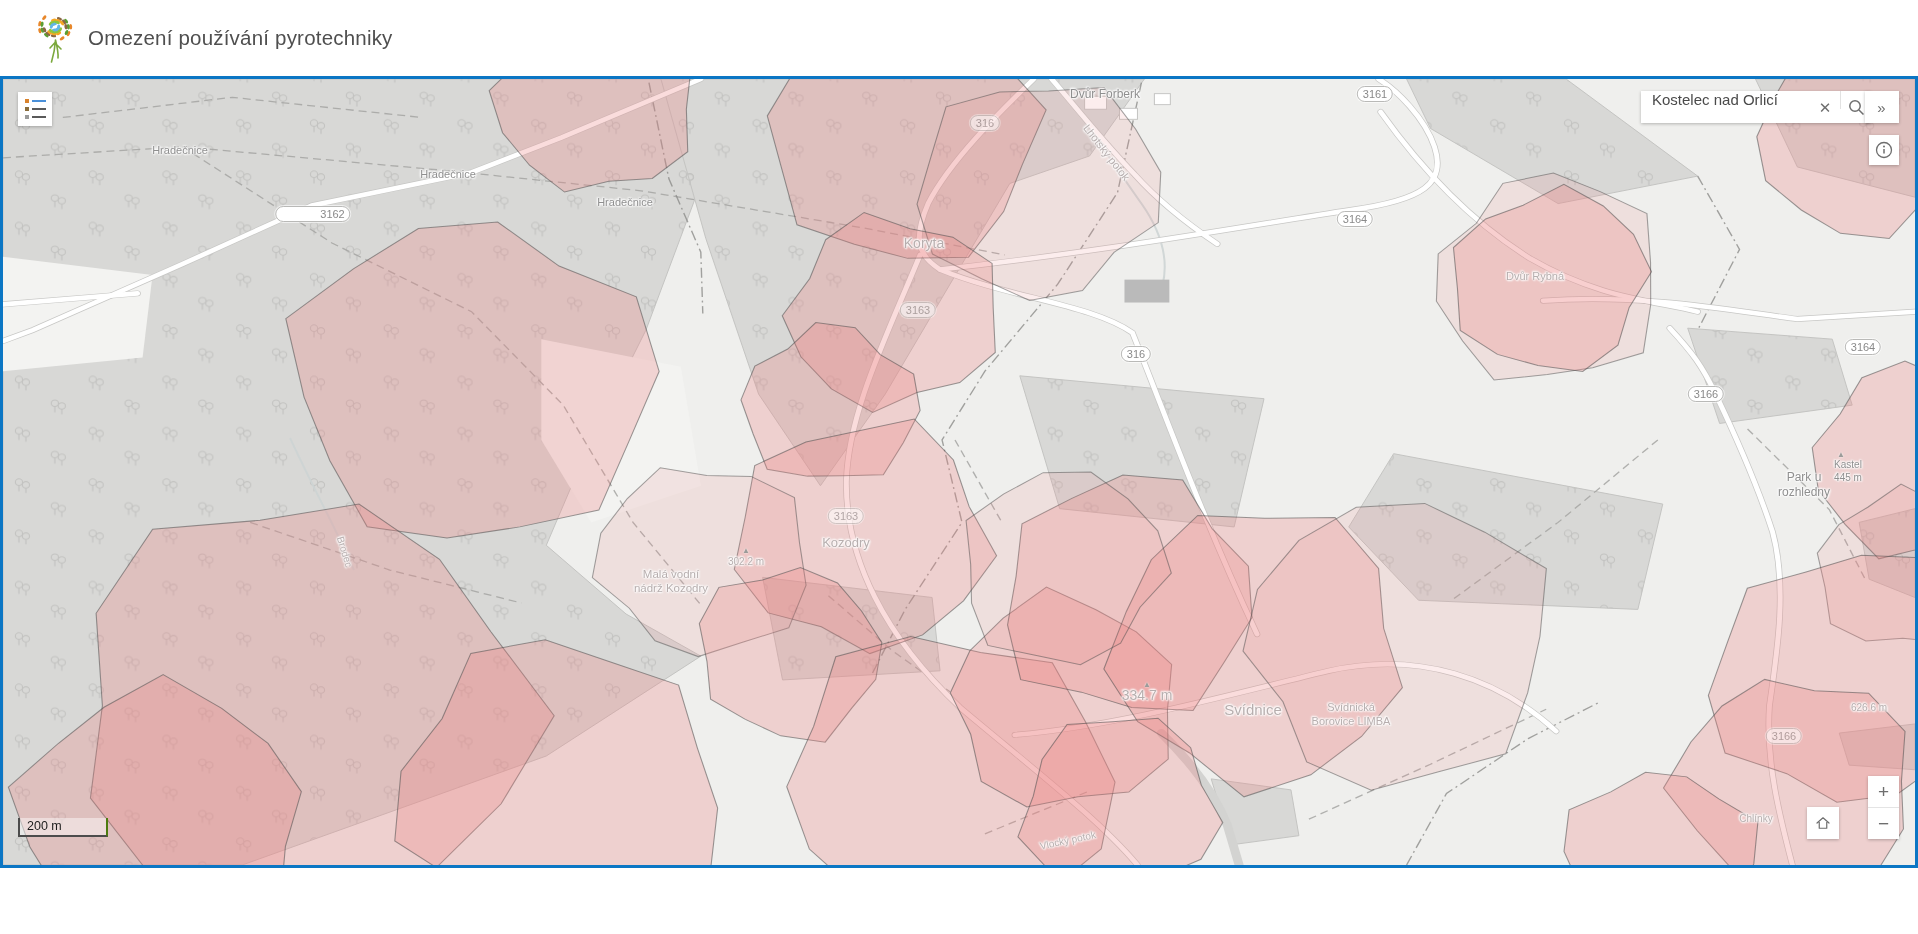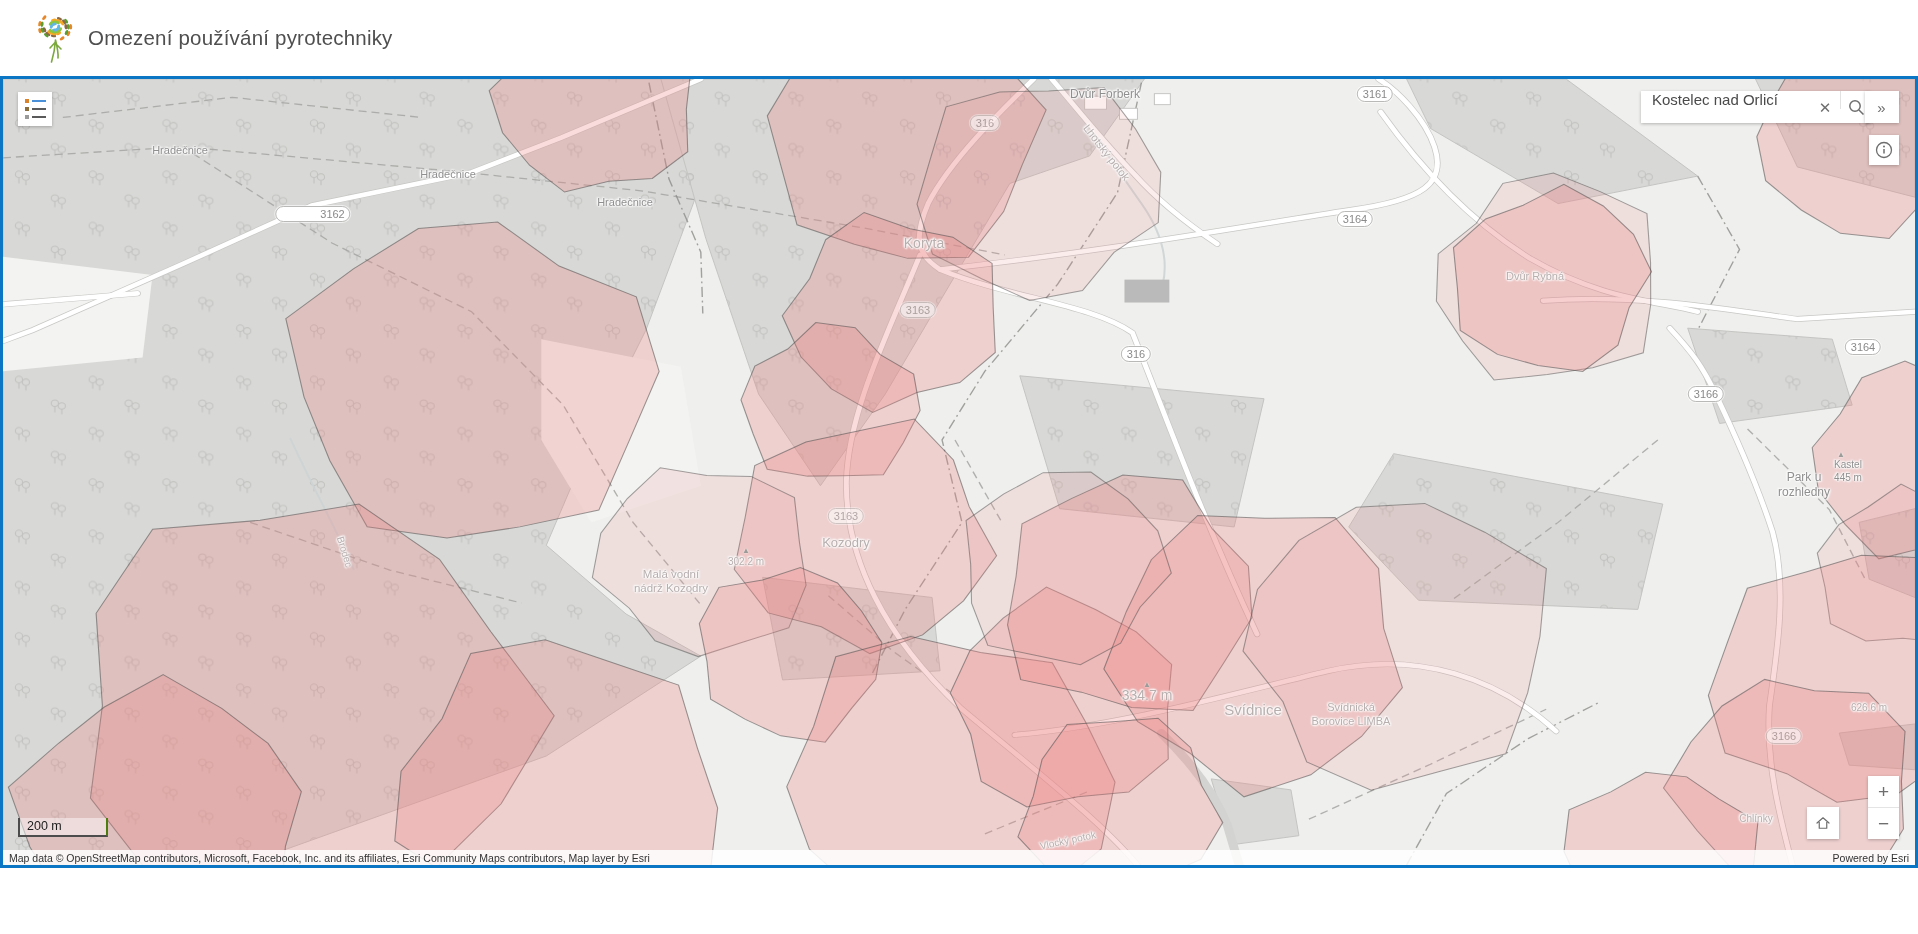--- a/index.html
+++ b/index.html
@@ -349,18 +349,14 @@
       <div class="zoom-btn">+</div>
       <div class="zoom-sep"></div>
       <div class="zoom-btn">−</div>
     </div>
     <div class="wbtn home-btn">
       <svg width="18" height="18" viewBox="0 0 24 24">
         <path d="M4 12 L12 5 L20 12 M7 11 V19 H17 V11" fill="none" stroke="#6e6e6e" stroke-width="1.6" stroke-linejoin="round" stroke-linecap="round"></path>
       </svg>
     </div>
 
-    <div class="attribution">
-      <span>Map data © OpenStreetMap contributors, Microsoft, Facebook, Inc. and its affiliates, Esri Community Maps contributors, Map layer by Esri</span>
-      <span>Powered by Esri</span>
-    </div>
   </div>
 </div>
 
 </body></html>

